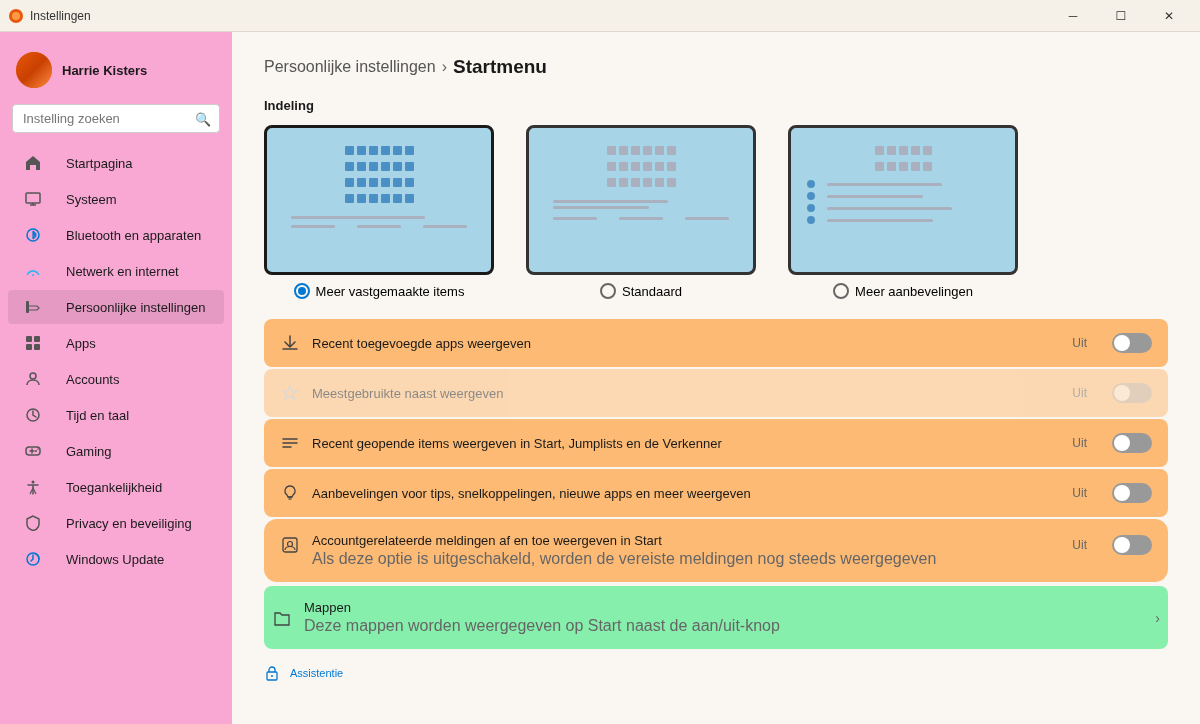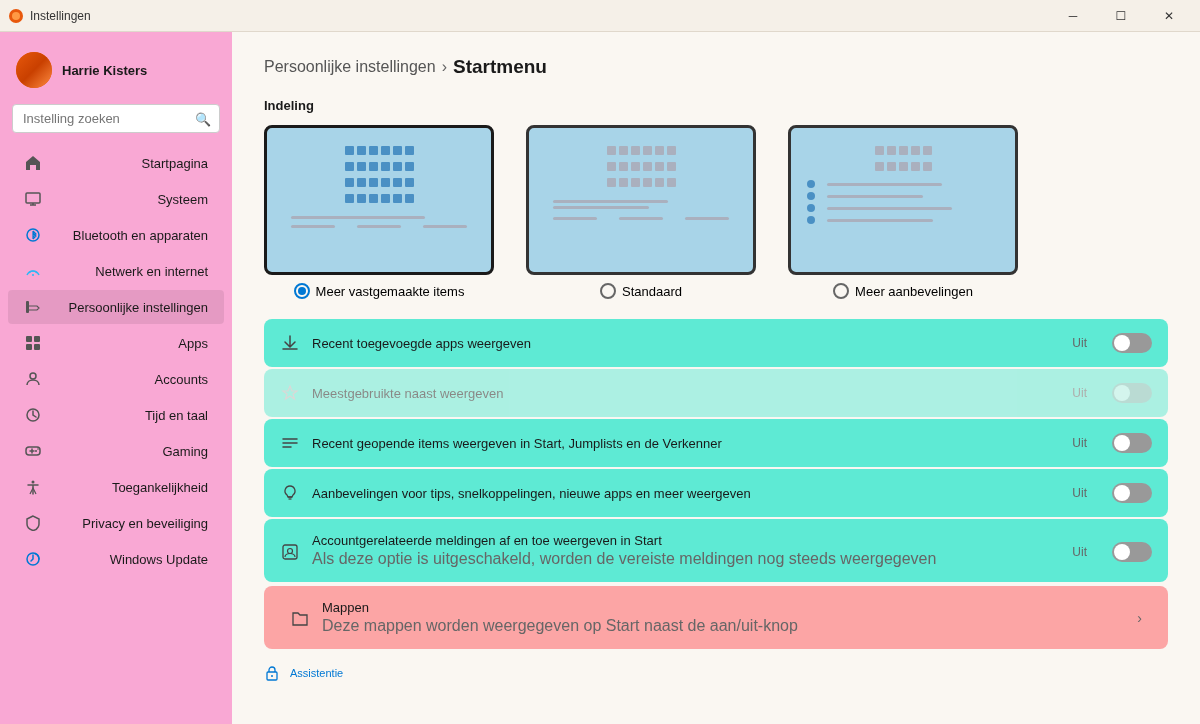--- a/index.html
+++ b/index.html
@@ -120,27 +120,26 @@
       top: 50%;
       transform: translateY(-50%);
       color: #666;
       font-size: 13px;
     }
 
     .nav-item {
       display: flex;
       align-items: center;
       padding: 8px 16px;
-      gap: 12px;
+      gap: 24px;
       cursor: pointer;
       border-radius: 4px;
       margin: 1px 8px;
       font-size: 13px;
       color: #1a1a1a;
-      justify-content: space-between;
     }
     .nav-item.active {
       background: rgba(0,0,0,0.08);
     }
     .nav-icon {
       width: 18px;
       height: 18px;
       display: flex;
       align-items: center;
       justify-content: center;
@@ -245,21 +244,21 @@
     
     .settings-list {
       display: flex;
       flex-direction: column;
       gap: 2px;
     }
     .settings-row {
       display: flex;
       align-items: center;
       padding: 14px 16px;
-      background: #5eead4;
+      background: #fdba74;
       border-radius: 8px;
       gap: 12px;
     }
     .settings-row.disabled {
       opacity: 0.5;
     }
     .settings-row-icon {
       width: 20px;
       height: 20px;
       display: flex;
@@ -310,22 +309,22 @@
     }
 
     .settings-row-chevron {
       color: #666;
       font-size: 14px;
     }
 
     .mappen-row {
       display: flex;
       align-items: center;
-      padding: 14px 26px;
-      background: #fca5a5;
+      padding: 14px 8px;
+      background: #86efac;
       border-radius: 8px;
       gap: 12px;
       margin-top: 2px;
       cursor: pointer;
       position: relative;
     }
 
     .assistentie-row {
       display: flex;
       align-items: center;
@@ -725,21 +724,21 @@
         </div>
         <div class="settings-row-text">
           <div>Aanbevelingen voor tips, snelkoppelingen, nieuwe apps en meer weergeven</div>
         </div>
         <div class="settings-row-right">
           <span class="toggle-label">Uit</span>
           <div class="toggle"></div>
         </div>
       </div>
 
-      <div class="settings-row" style="align-items:center;">
+      <div class="settings-row" style="align-items:flex-start;border-radius:13px;">
         <div class="settings-row-icon" style="margin-top:2px;">
           <svg width="18" height="18" viewBox="0 0 18 18" fill="none">
             <rect x="2" y="2" width="14" height="14" rx="2" stroke="#444" stroke-width="1.3" fill="none"></rect>
             <circle cx="9" cy="8" r="2.5" stroke="#444" stroke-width="1.2" fill="none"></circle>
             <path d="M4 14c0-2 2.2-3.5 5-3.5s5 1.5 5 3.5" stroke="#444" stroke-width="1.2" fill="none"></path>
           </svg>
         </div>
         <div class="settings-row-text">
           <div>Accountgerelateerde meldingen af en toe weergeven in Start</div>
           <div class="settings-row-sub">Als deze optie is uitgeschakeld, worden de vereiste meldingen nog steeds weergegeven</div>

